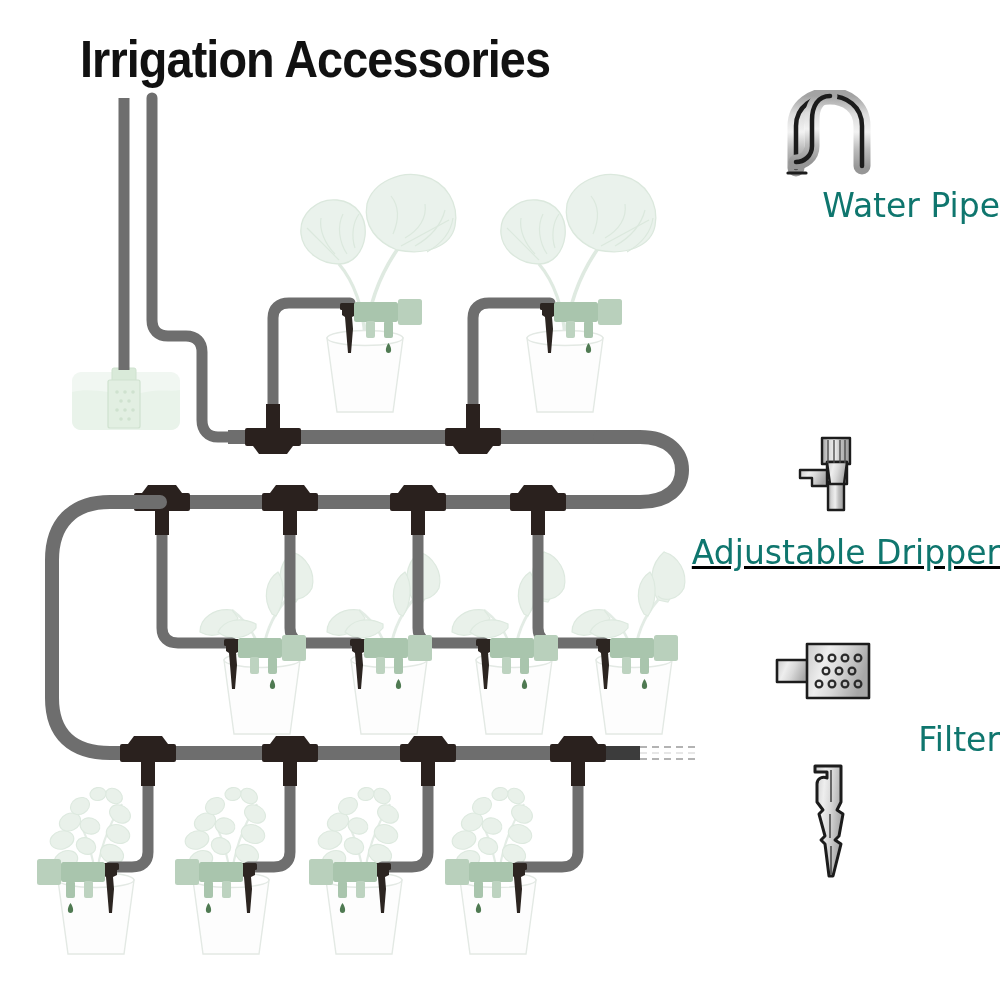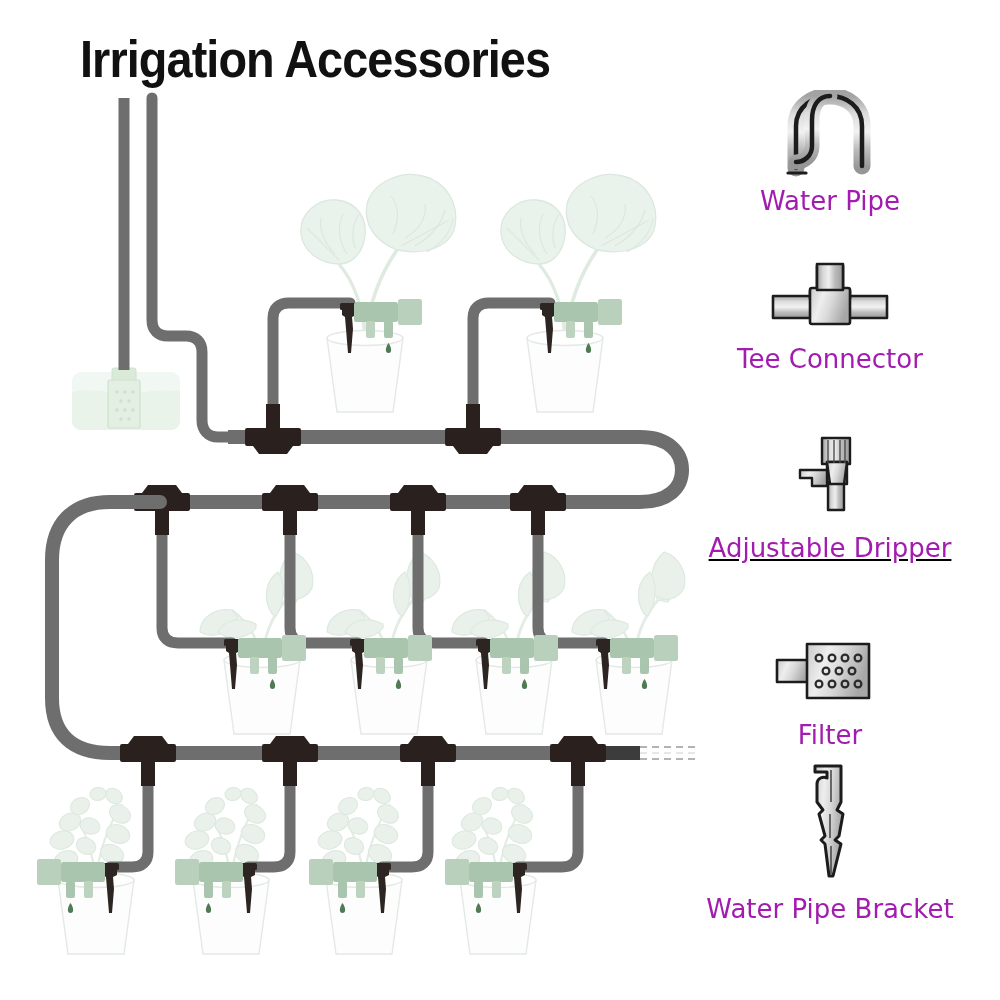--- a/index.html
+++ b/index.html
@@ -41,25 +41,26 @@
     left:0; width:340px;
     text-align:center;
   }
   .legend-icon{
     display:block;
     margin:0 auto;
   }
   .legend-label{
     display:block;
     margin-top:6px;
-    font-size:26px;
-    color:#a21caf;
+    font-size:33px;
+    color:#0f766e;
     font-family:"DejaVu Sans","Liberation Sans",sans-serif;
     letter-spacing:0px;
     white-space:nowrap;
+    text-align:right;
   }
   #li-0{top:0px;}
   #li-1{top:168px;}
   #li-2{top:342px;text-decoration:underline;}
   #li-3{top:546px;}
   #li-4{top:668px;}
 </style>
 </head>
 <body>
 
@@ -342,33 +343,20 @@
           <path d="M 26 78 L 26 36 C 26 16 44 6 60 6 C 76 6 92 16 92 36 L 92 76" stroke="url(#gMetalH)" stroke-width="17"></path>
           <path d="M 26 78 L 26 36 C 26 16 44 6 60 6 C 76 6 92 16 92 36 L 92 76"></path>
           <path d="M 60 6 C 48 6 42 16 42 30 L 42 56 C 42 66 34 72 26 72" stroke="url(#gMetalH)" stroke-width="15"></path>
           <path d="M 60 6 C 48 6 42 16 42 30 L 42 56 C 42 66 34 72 26 72"></path>
           <path d="M 18 83 L 36 83" stroke-width="3.2"></path>
         </g>
       </svg>
       <span class="legend-label">Water Pipe</span>
     </div>
 
-    <div class="legend-item" id="li-1">
-      <svg class="legend-icon" width="150" height="80" viewBox="0 0 150 80">
-        <g stroke="#1c1c1c" stroke-width="2.6" stroke-linejoin="round">
-          <rect x="18" y="38" width="44" height="22" fill="url(#gMetalH)"></rect>
-          <rect x="88" y="38" width="44" height="22" fill="url(#gMetalH)"></rect>
-          <rect x="62" y="8" width="26" height="30" fill="url(#gMetalV)"></rect>
-          <rect x="55" y="32" width="40" height="10" rx="1.5" fill="url(#gMetalSoft)"></rect>
-          <rect x="55" y="30" width="40" height="36" rx="2" fill="url(#gMetalSoft)"></rect>
-          <rect x="62" y="6" width="26" height="26" fill="url(#gMetalV)"></rect>
-        </g>
-      </svg>
-      <span class="legend-label">Tee Connector</span>
-    </div>
 
     <div class="legend-item" id="li-2">
       <svg class="legend-icon" width="120" height="95" viewBox="0 0 120 95">
         <g stroke="#1c1c1c" stroke-width="2.4" stroke-linejoin="round">
           <rect x="52" y="6" width="28" height="26" fill="url(#gMetalV)"></rect>
           <rect x="57" y="30" width="20" height="22" fill="url(#gMetalSoft)"></rect>
           <path d="M 30 38 L 57 38 L 57 54 L 42 54 L 42 46 L 30 46 Z" fill="url(#gMetalSoft)"></path>
           <rect x="58" y="50" width="16" height="28" fill="url(#gMetalV)"></rect>
           <path d="M 57 30 L 77 30 L 74 52 L 60 52 Z" fill="url(#gMetalSoft)"></path>
         </g>
@@ -411,17 +399,16 @@
           <path d="M 40 8 L 66 8 L 66 44 L 62 52 L 68 56 L 64 78 L 60 82 L 66 86 L 58 118 L 54 118
                    L 50 86 L 46 82 L 50 78 L 44 56 L 48 52 L 42 44 L 42 26
                    C 42 20 48 18 52 20 L 52 14 L 40 14 Z" fill="url(#gMetalSoft)"></path>
         </g>
         <g stroke="#4a4a4a" stroke-width="1.6" fill="none">
           <path d="M 56 12 L 56 44"></path>
           <path d="M 55 56 L 55 80"></path>
           <path d="M 56 88 L 56 116"></path>
         </g>
       </svg>
-      <span class="legend-label">Water Pipe Bracket</span>
     </div>
 
   </div>
 </div>
 
 </body></html>

